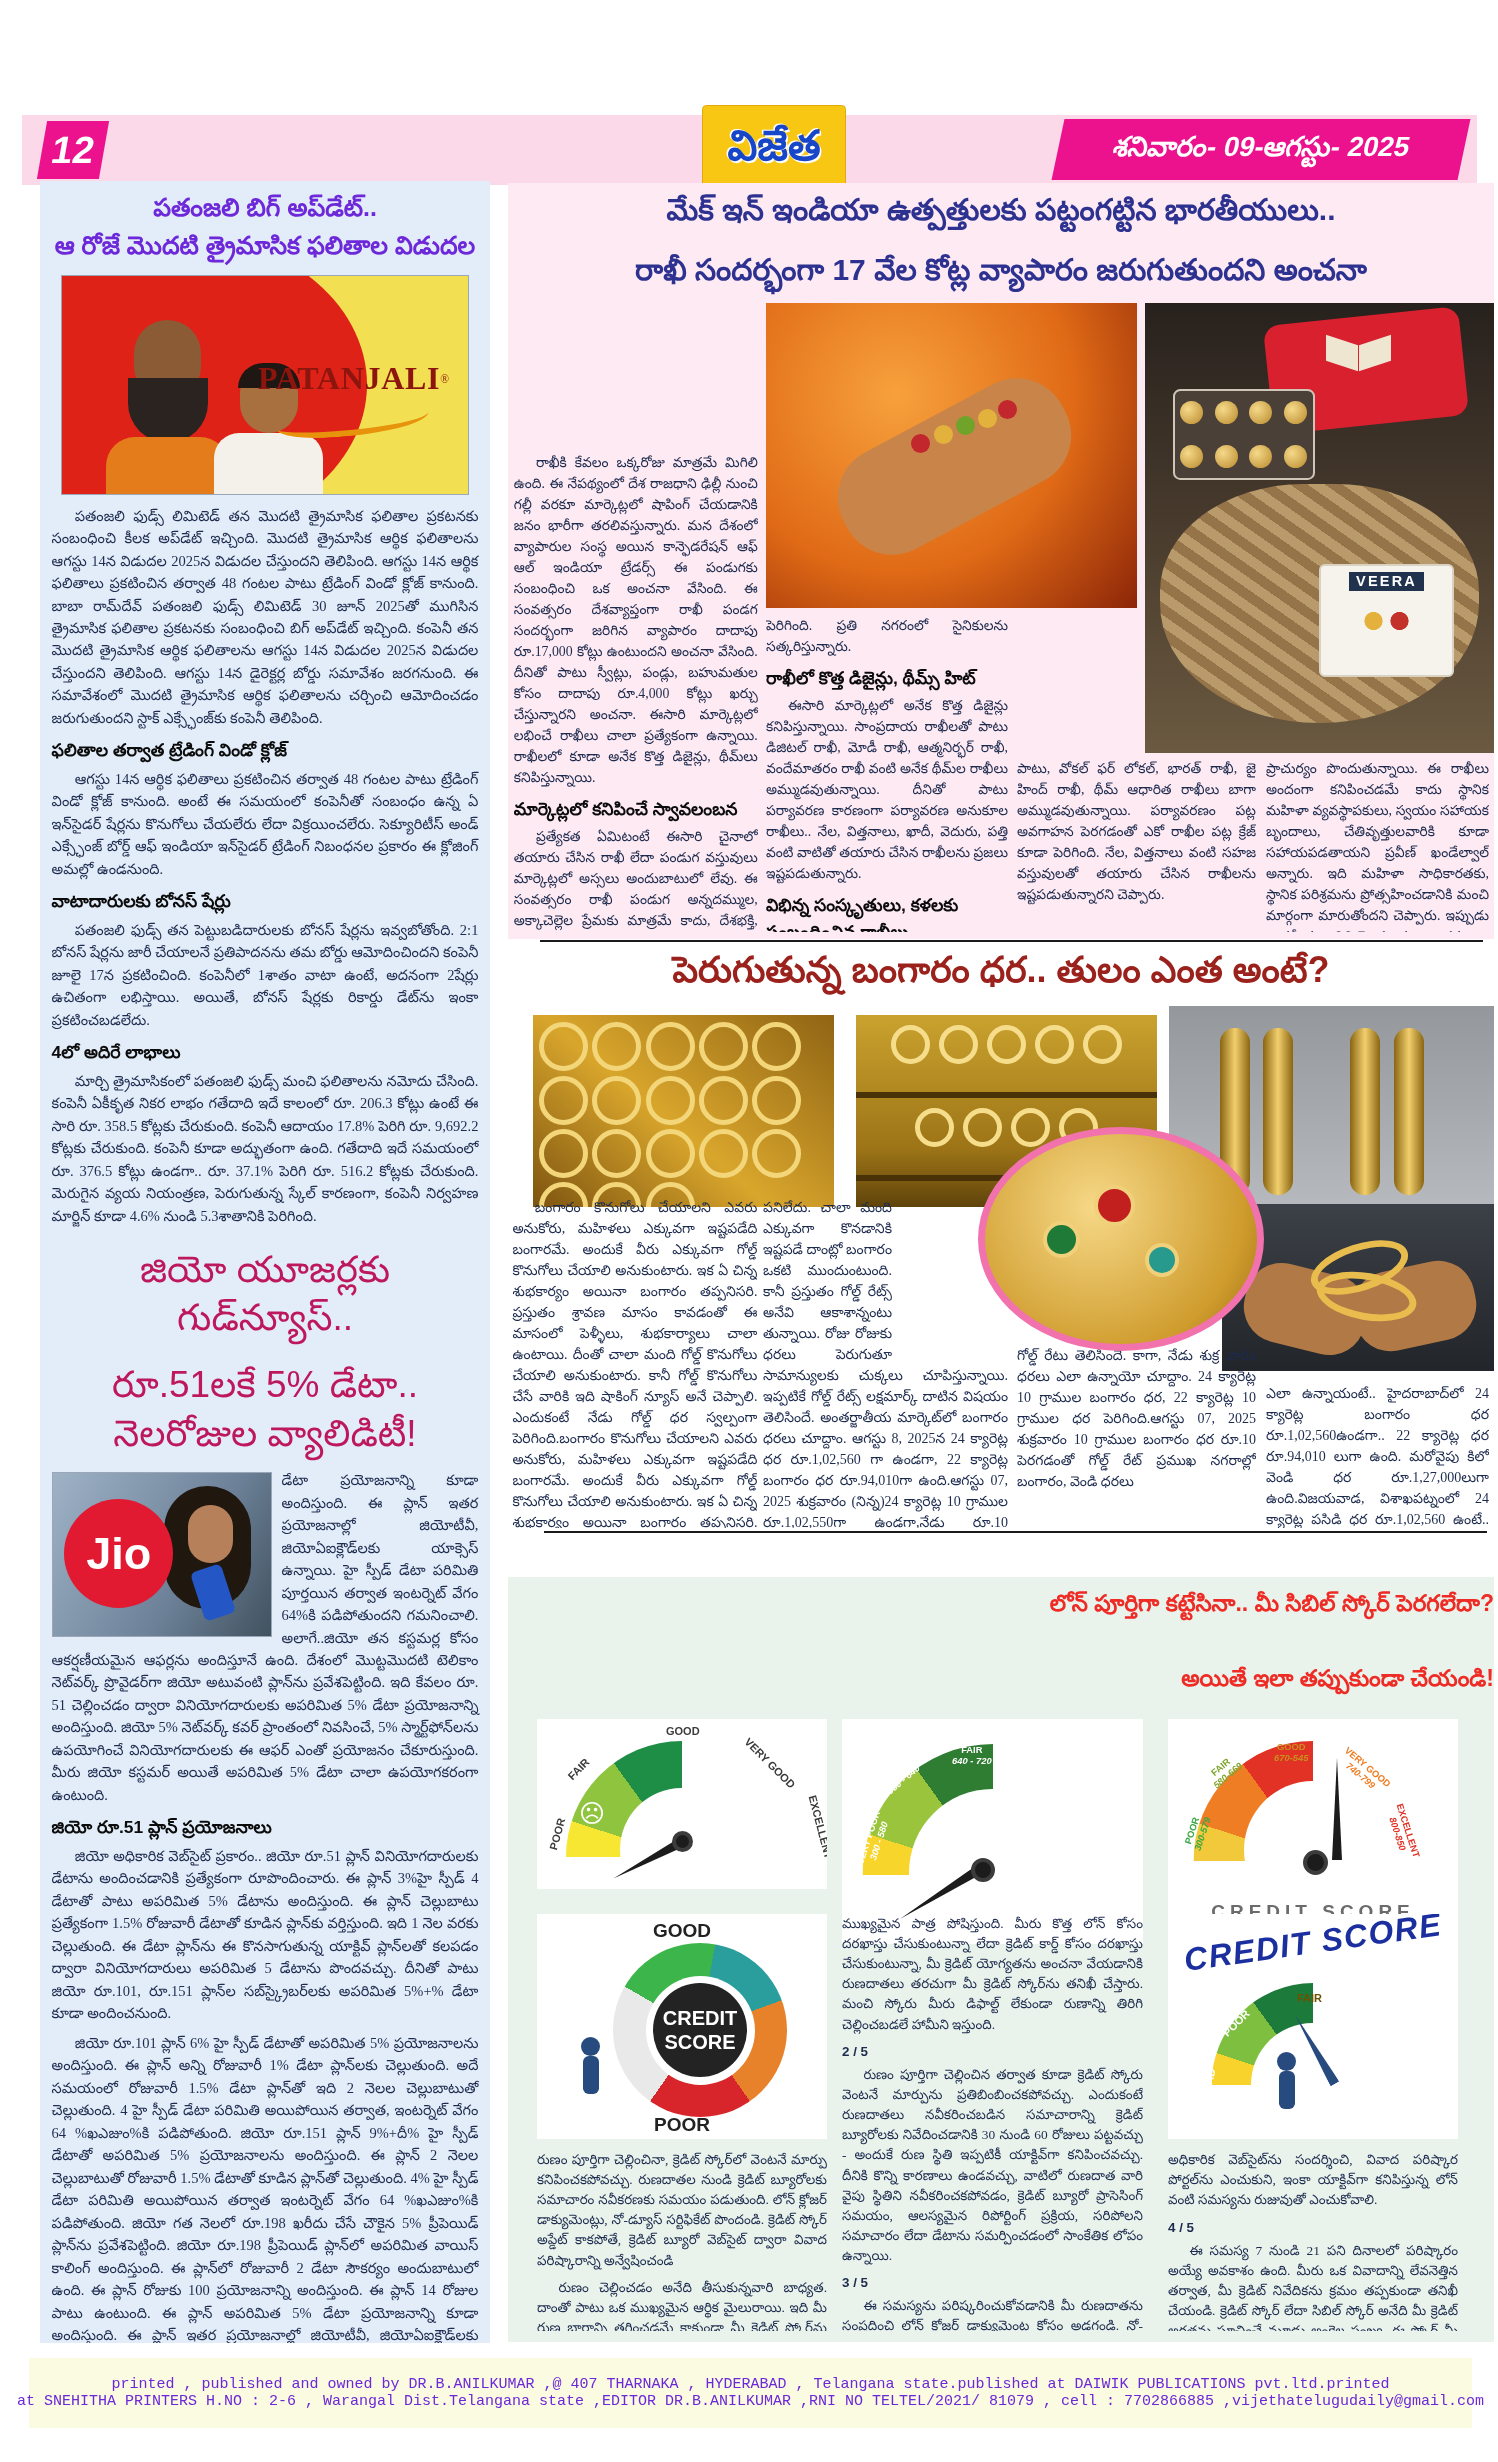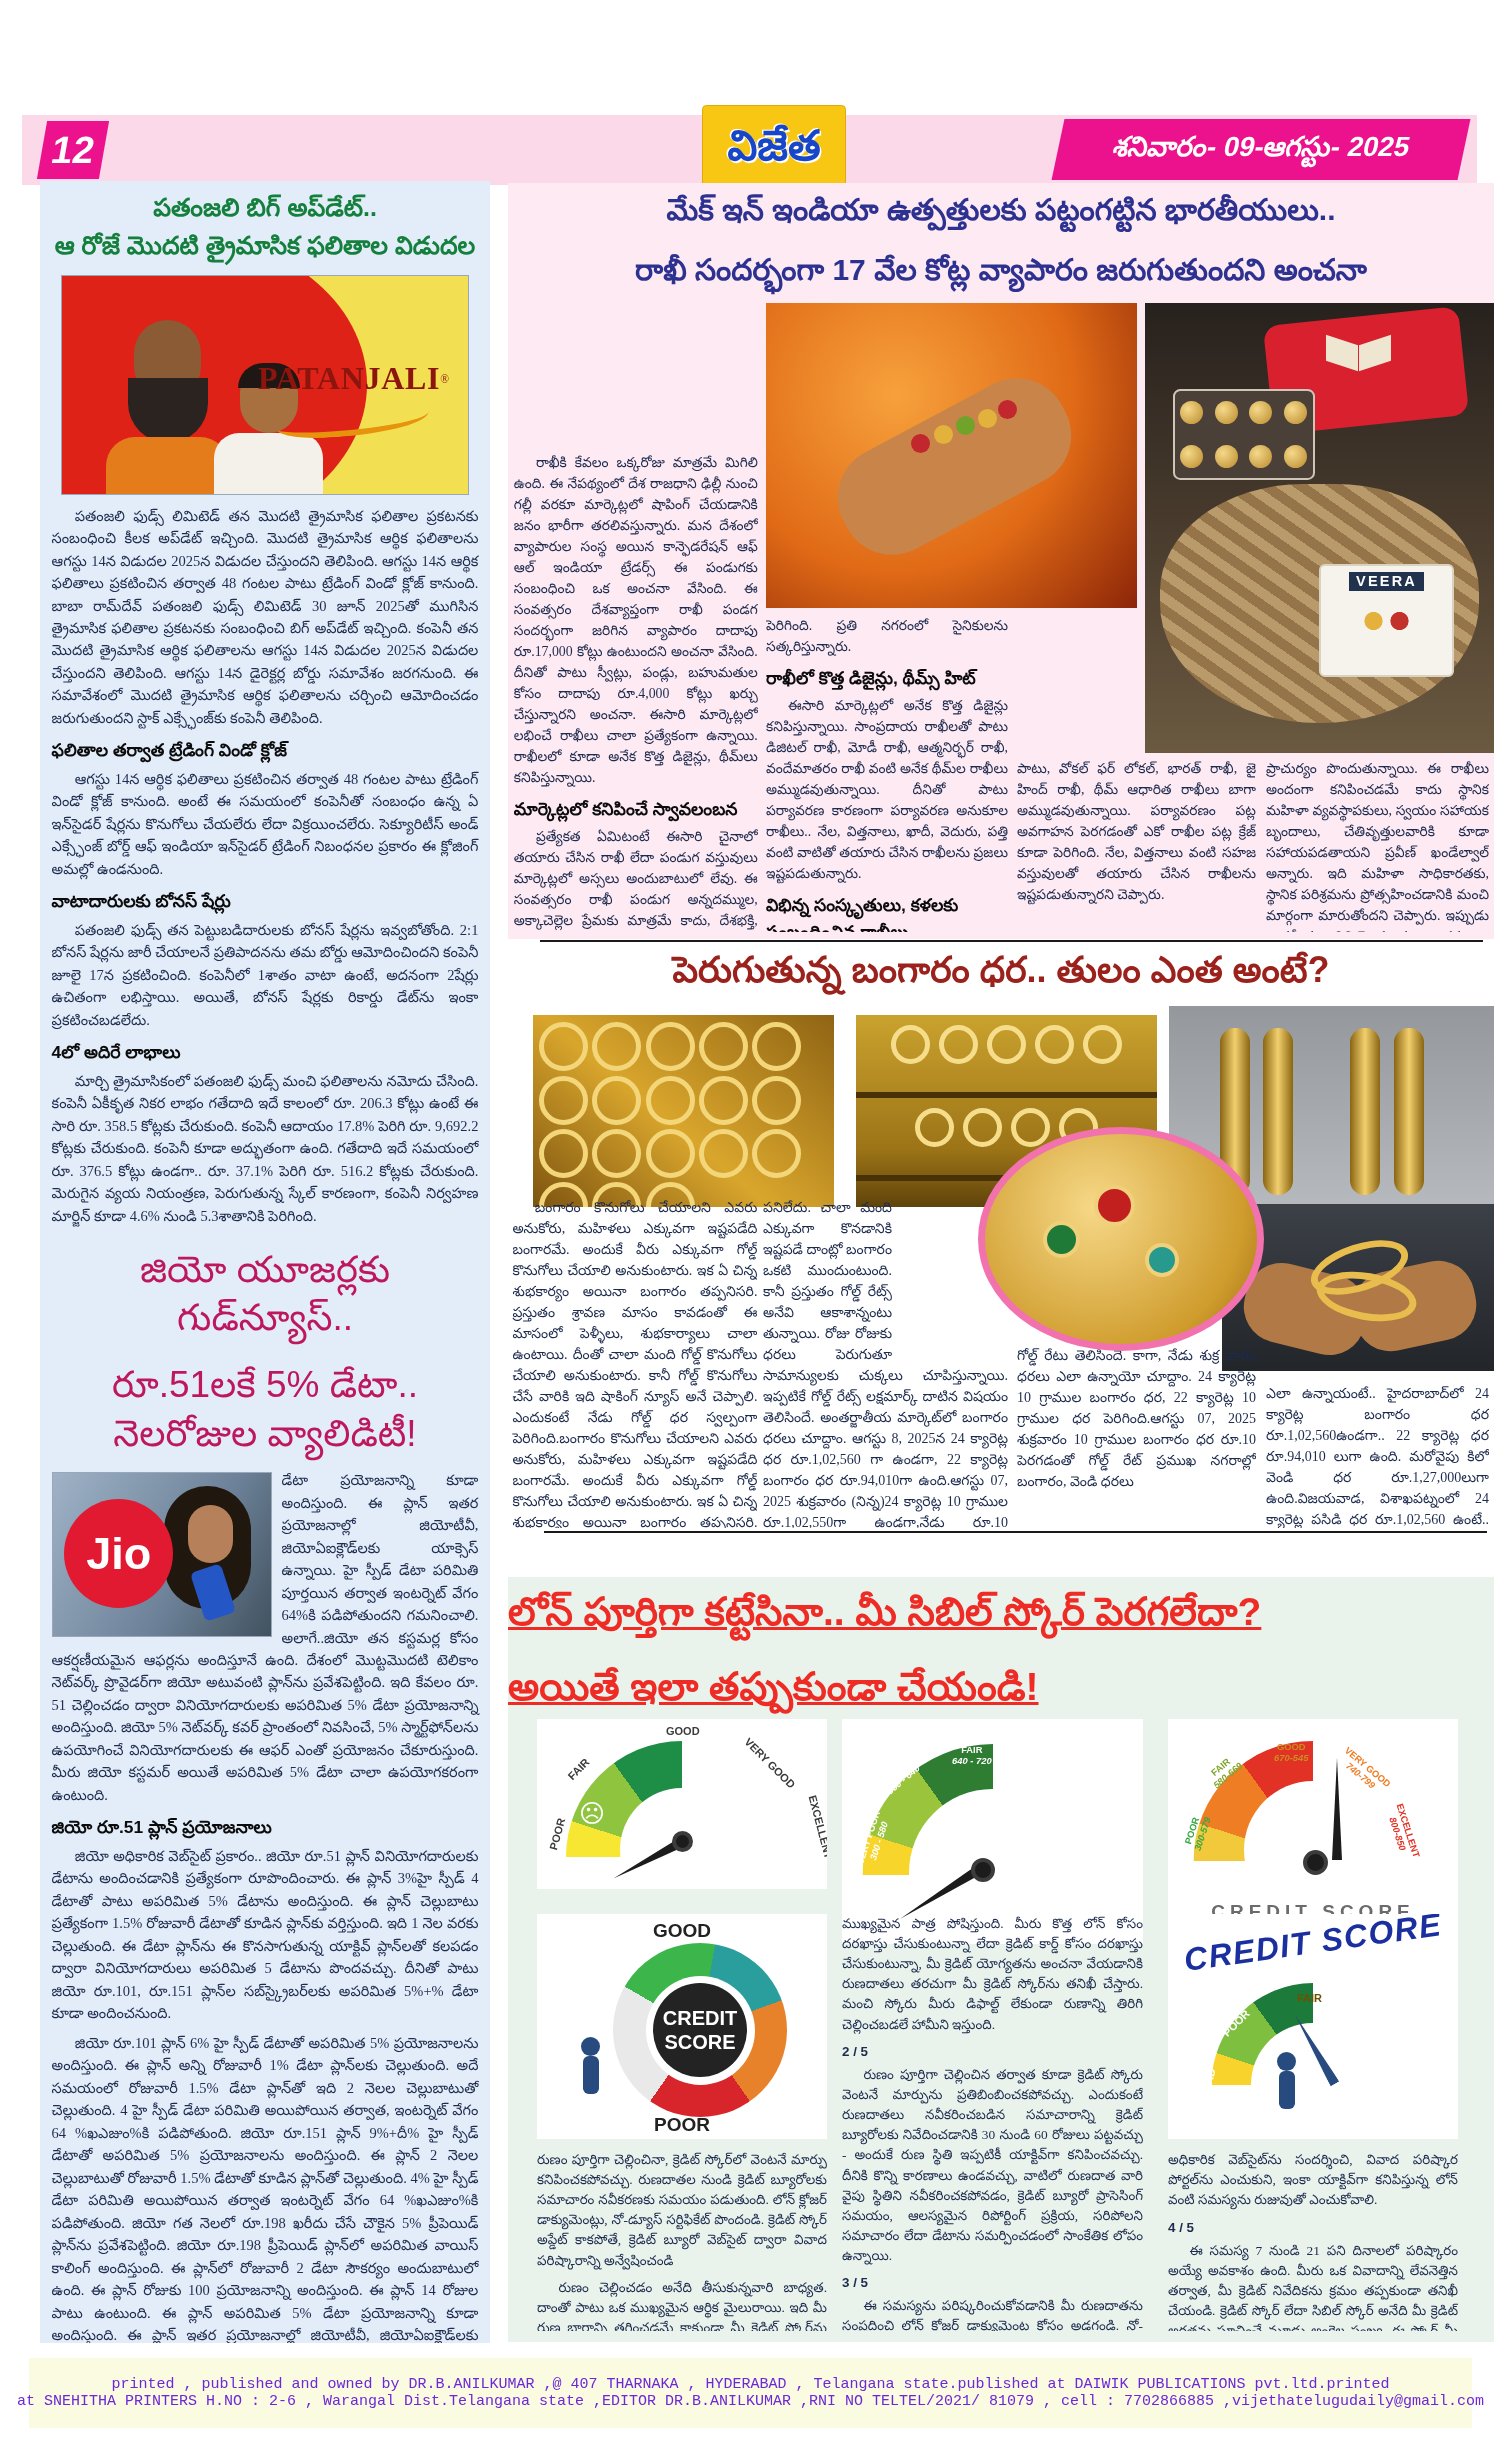--- a/index.html
+++ b/index.html
@@ -22,21 +22,21 @@
   .noind{text-indent:0;}
   .subhead{margin:5.8px 0 4.4px 0;font-family:"Liberation Sans",sans-serif;font-weight:bold;
            color:#0c0c0c;font-size:17.4px;}
   .rule{position:absolute;height:2.2px;background:#1a1a1a;}
   .rule1{left:540px;top:940px;width:943px;}
   .rule2{left:544px;top:1531px;width:943px;}
   
   .leftcol{position:absolute;left:40px;top:181px;width:450px;height:2162px;background:#e3edf9;
            padding:0;overflow:hidden;font-size:14.5px;line-height:1.55;}
   .leftcol .inner{padding:5.8px 11.6px;}
-  .pat-h{font-family:"Liberation Sans",sans-serif;font-weight:bold;color:#15803d;
+  .pat-h{font-family:"Liberation Sans",sans-serif;font-weight:bold;color:#6d28d9;
          text-align:center;font-size:25px;line-height:1.35;margin:4.4px 0 0 0;}
   .pat-img{position:relative;width:406px;height:218px;margin:11.6px auto 10px auto;border:1.5px solid #9aa7b8;
            background:#f2df52;overflow:hidden;}
   .pat-red{position:absolute;left:-87px;top:-44px;width:392px;height:305px;border-radius:50%;
            background:#df2218;}
   .figure1{position:absolute;left:44px;top:44px;width:123px;height:174px;}
   .figure1 .head{width:67px;height:80px;background:#8a5b34;border-radius:35px;margin:0 auto;}
   .figure1 .beard{width:80px;height:65px;background:#2b2320;border-radius:0 0 40px 40px;margin:-22px auto 0 auto;}
   .figure1 .robe{width:123px;height:87px;background:#e57c1b;border-radius:29px 29px 0 0;margin-top:-5.8px;}
   .figure2{position:absolute;left:152px;top:87px;width:109px;height:131px;}
@@ -119,22 +119,22 @@
   .gbangles{position:absolute;left:87px;top:40px;width:102px;height:87px;}
   .gbangles i{position:absolute;width:87px;height:33px;border-radius:50%;border:7.3px solid #e8bd4e;display:block;}
   .g-col{position:absolute;font-size:14px;line-height:1.5;overflow:hidden;}
   .g-c1{left:4.4px;top:255px;width:245px;height:331px;}
   .g-c2{left:255px;top:255px;width:245px;height:331px;}
   .g-c3{left:509px;top:403px;width:239px;height:183px;}
   .g-c4{left:758px;top:441px;width:223px;height:145px;}
   .oval-spacer-r{float:right;width:116px;height:149px;}
   
   .cibil{position:absolute;left:508px;top:1577px;width:986px;height:765px;background:#e9f3ec;overflow:hidden;}
-  .cibil-h{position:absolute;left:0;width:100%;text-align:left;font-family:"Liberation Sans",sans-serif;
-           font-weight:bold;color:#ee2b25;font-size:39px;text-decoration:underline;}
+  .cibil-h{position:absolute;left:0;width:100%;text-align:right;font-family:"Liberation Sans",sans-serif;
+           font-weight:bold;color:#ee2b25;font-size:23px;}
   .cibil-h.l1{top:13px;}
   .cibil-h.l2{top:88px;}
   .gbox{position:absolute;background:#fff;overflow:hidden;}
   .gb1{left:29px;top:142px;width:290px;height:170px;}
   .gb2{left:334px;top:142px;width:301px;height:225px;}
   .gb3{left:660px;top:142px;width:290px;height:210px;}
   .semi-wrap{position:absolute;left:50%;transform:translateX(-50%);overflow:hidden;}
   .semi{border-radius:50%;}
   .hole{position:absolute;border-radius:50%;background:#fff;}
   .needle{position:absolute;height:10px;background:#1c1c1c;clip-path:polygon(0 50%,100% 0,100% 100%);

